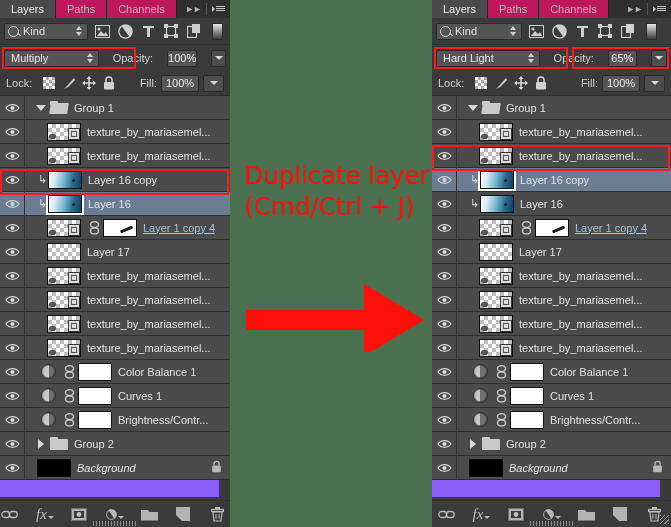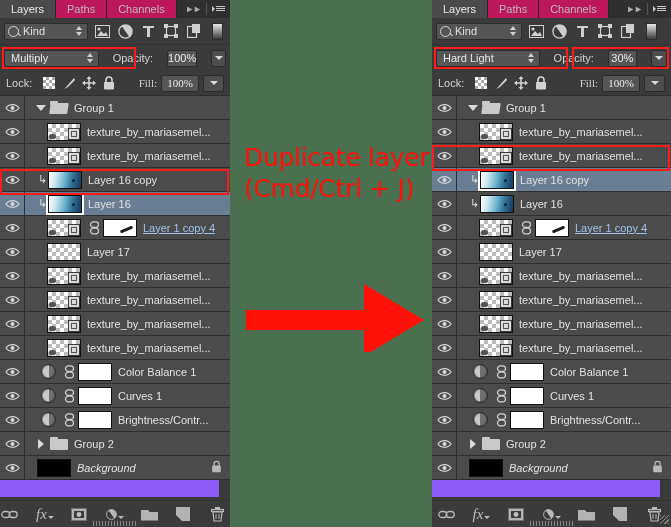--- a/index.html
+++ b/index.html
@@ -97,21 +97,21 @@
     background:#3b3b3b;border-bottom:1px solid #2e2e2e;
   }
   .lockrow .lbl{font-size:11px;color:#d2d2d2;margin-right:7px;}
   .lockicon{width:20px;height:18px;display:flex;align-items:center;justify-content:center;}
   .checker{
     width:12px;height:12px;
     background-image:linear-gradient(45deg,#aaa 25%,transparent 25%,transparent 75%,#aaa 75%,#aaa),
                      linear-gradient(45deg,#aaa 25%,#fff 25%,#fff 75%,#aaa 75%,#aaa);
     background-size:6px 6px;background-position:0 0,3px 3px;
   }
-  .fillgrp{margin-left:auto;display:flex;align-items:center;gap:4px;font-family:Liberation Serif, serif;}
+  .fillgrp{margin-left:auto;display:flex;align-items:center;gap:4px;}
 
   
   .list{position:relative;background:#8b5cf6;}
   .row{
     height:24px;display:flex;align-items:center;position:relative;
     border-bottom:1px solid #2f2f2f;background:#4b4b4b;box-sizing:border-box;
   }
   .row.sel{background:#6b7d93;}
   .eyecell{
     width:24px;height:100%;display:flex;align-items:center;justify-content:center;flex:none;
@@ -171,21 +171,21 @@
     background-image:repeating-linear-gradient(90deg,#8a8a8a 0 1px,transparent 1px 3px);}
   .resize{position:absolute;right:2px;bottom:3px;width:9px;height:9px;
     background-image:repeating-linear-gradient(135deg,#8d8d8d 0 1px,transparent 1px 3px);}
 
   
   .sbtrack{position:absolute;top:0;right:0;width:11px;bottom:0;background:#3a3a3a;}
 
   
   .center{position:absolute;left:230px;top:0;width:202px;height:527px;background:#4a7050;}
   .anno{
-    position:absolute;left:14px;top:142px;width:190px;
+    position:absolute;left:14px;top:160px;width:190px;
     color:#ff1008;font-size:25px;line-height:31px;font-weight:400;
     font-family:"DejaVu Sans", sans-serif;letter-spacing:-0.3px;
   }
   .arrowwrap{position:absolute;left:16px;top:272px;width:180px;height:80px;}
 </style>
 </head>
 <body>
 
 <div class="stage">
 
@@ -752,21 +752,21 @@
           </svg>
       </div>
     </div>
 
     <div class="blendrow">
       <div class="blendsel">
         <span class="bl">Hard Light</span>
         <span class="updown"></span>
       </div>
       <span class="oplabel">Opacity:</span>
-      <div class="numbox">30%</div>
+      <div class="numbox">65%</div>
       <div class="dropbtn">
           <span class="caret"></span>
         </div>
       <div class="redbox" style="left:2px;top:2px;width:134px;height:22px;"></div>
       <div class="redbox" style="left:140px;top:2px;width:97px;height:22px;"></div>
     </div>
 
     <div class="lockrow">
       <span class="lbl">Lock:</span>
       <span class="lockicon">

